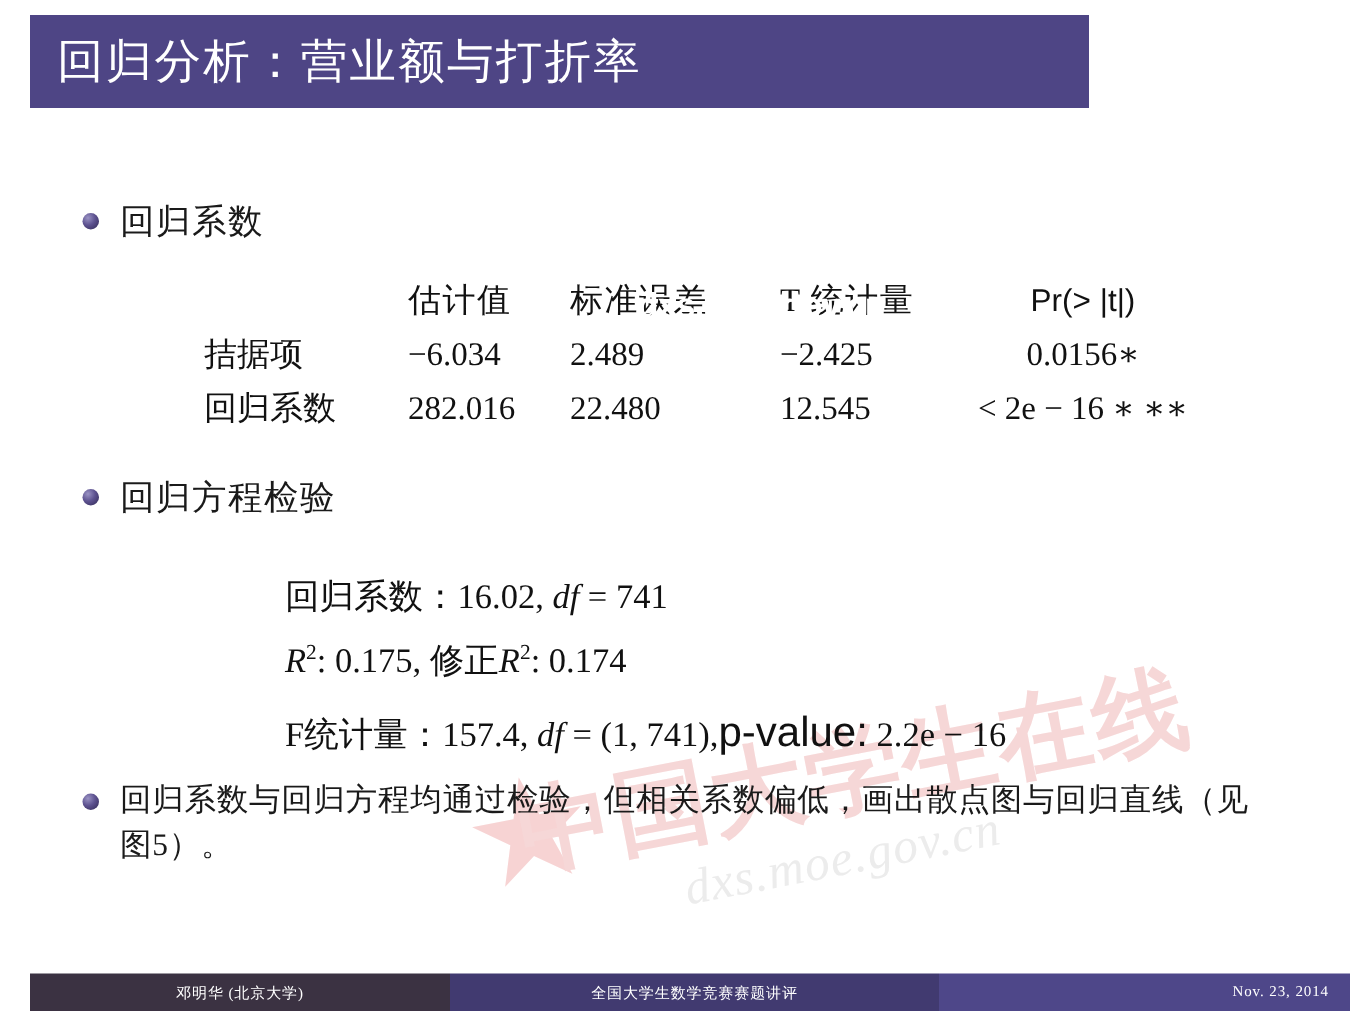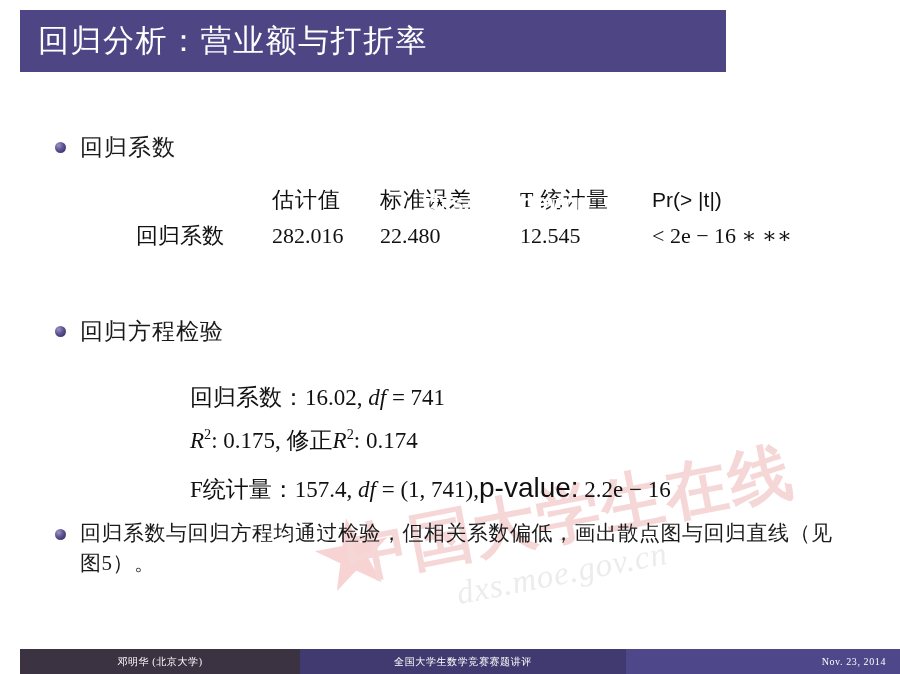--- a/index.html
+++ b/index.html
@@ -155,21 +155,21 @@
     text-align: left;
     padding: 2px 0;
     font-weight: normal;
     white-space: nowrap;
     line-height: 1.45;
   }
   #coef-table th.c0, #coef-table td.c0 { width: 136px; }
   #coef-table th.c1, #coef-table td.c1 { width: 108px; }
   #coef-table th.c2, #coef-table td.c2 { width: 140px; }
   #coef-table th.c3, #coef-table td.c3 { width: 132px; }
-  #coef-table th.c4, #coef-table td.c4 { width: auto; }
+  #coef-table th.c4, #coef-table td.c4 { width: auto; text-align: center; }
   .hdr-cn { letter-spacing: 1px; }
   .mathup { font-family: "Liberation Sans", "DejaVu Sans", sans-serif; font-size: 21px; }
 
   
   #eq-block {
     position: absolute;
     left: 190px;
     top: 305px;
     font-family: "Liberation Serif", "DejaVu Serif", serif;
     font-size: 23px;
@@ -234,20 +234,27 @@
       <thead>
         <tr>
           <th class="c0"></th>
           <th class="c1 hdr-cn">估计值</th>
           <th class="c2 hdr-cn">标准误差</th>
           <th class="c3 hdr-cn">T 统计量</th>
           <th class="c4"><span class="mathup">Pr(&gt; |t|)</span></th>
         </tr>
       </thead>
       <tbody>
+        <tr>
+          <td class="c0">拮据项</td>
+          <td class="c1">−6.034</td>
+          <td class="c2">2.489</td>
+          <td class="c3">−2.425</td>
+          <td class="c4">0.0156∗</td>
+        </tr>
         <tr>
           <td class="c0">回归系数</td>
           <td class="c1">282.016</td>
           <td class="c2">22.480</td>
           <td class="c3">12.545</td>
           <td class="c4">&lt; 2e − 16 ∗ ∗∗</td>
         </tr>
       </tbody>
     </table>
 

